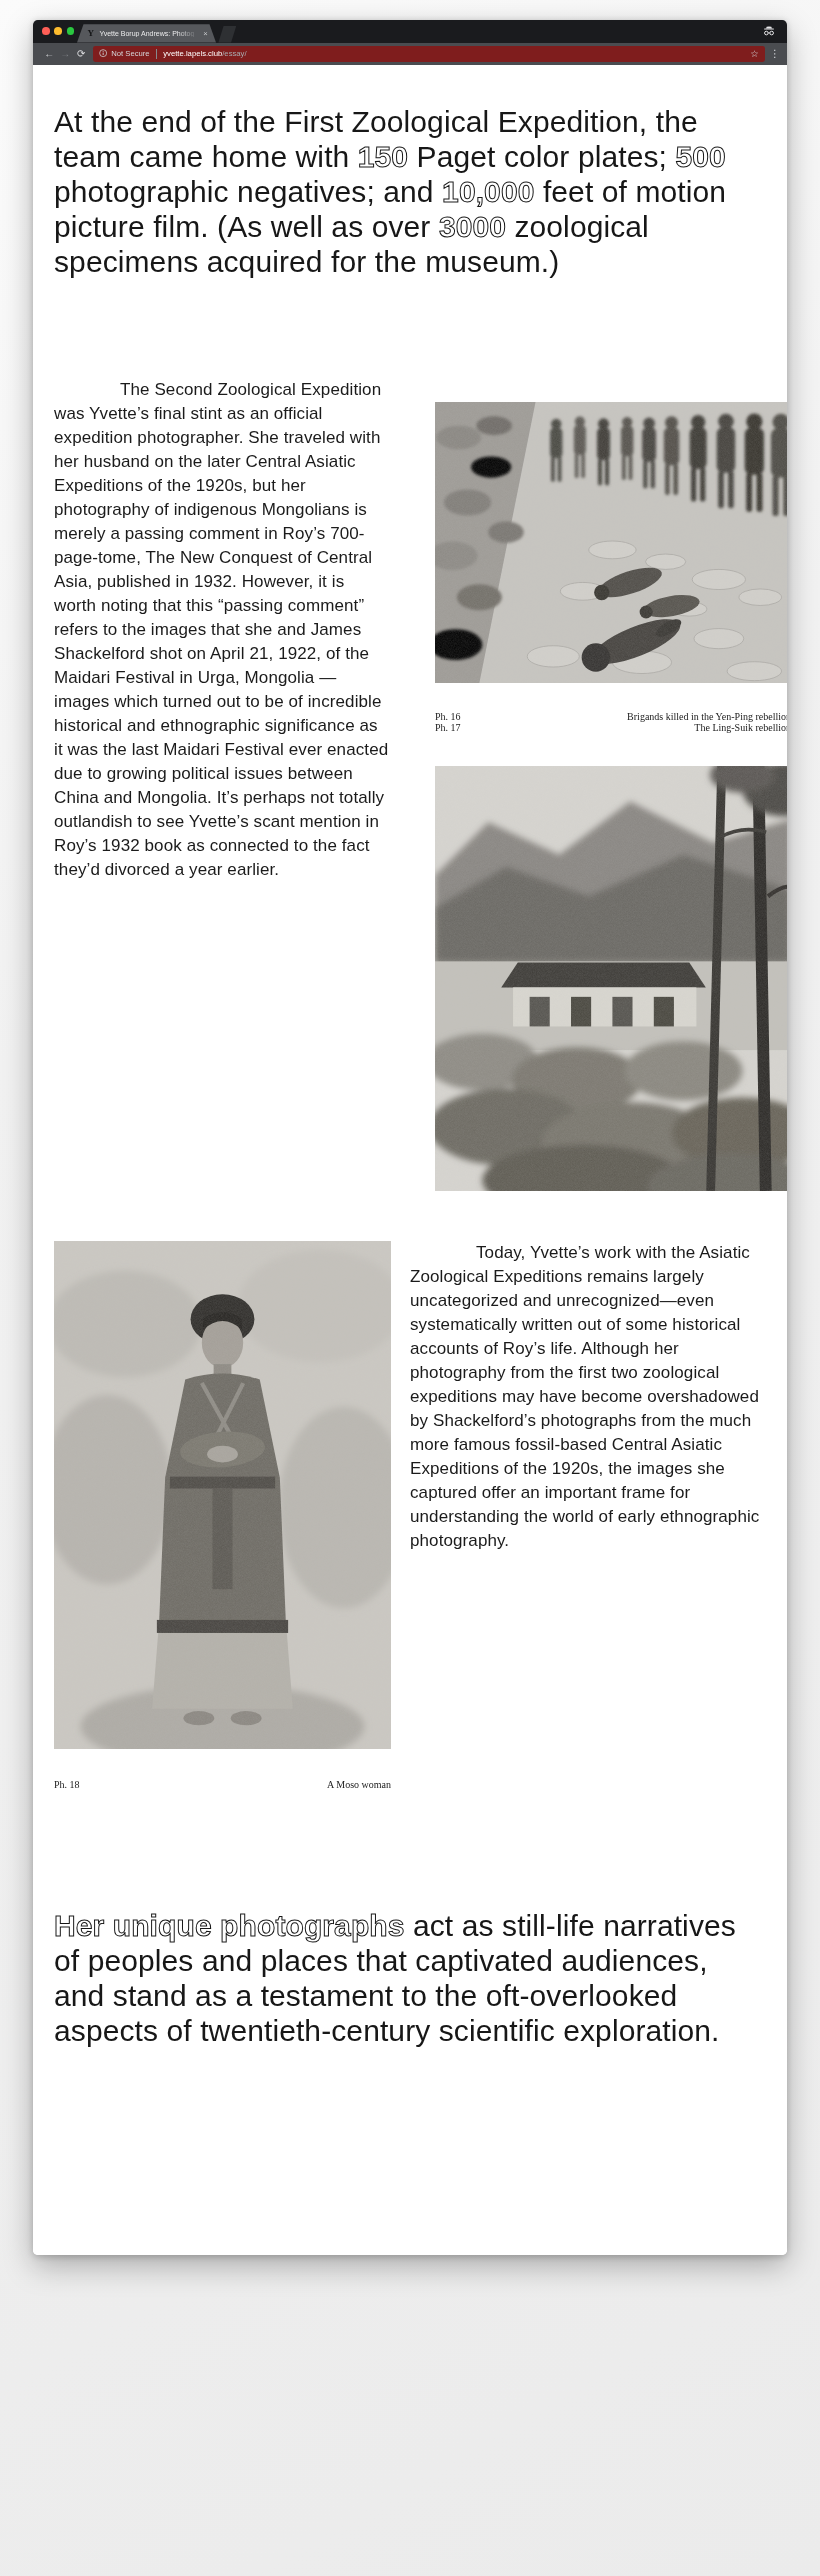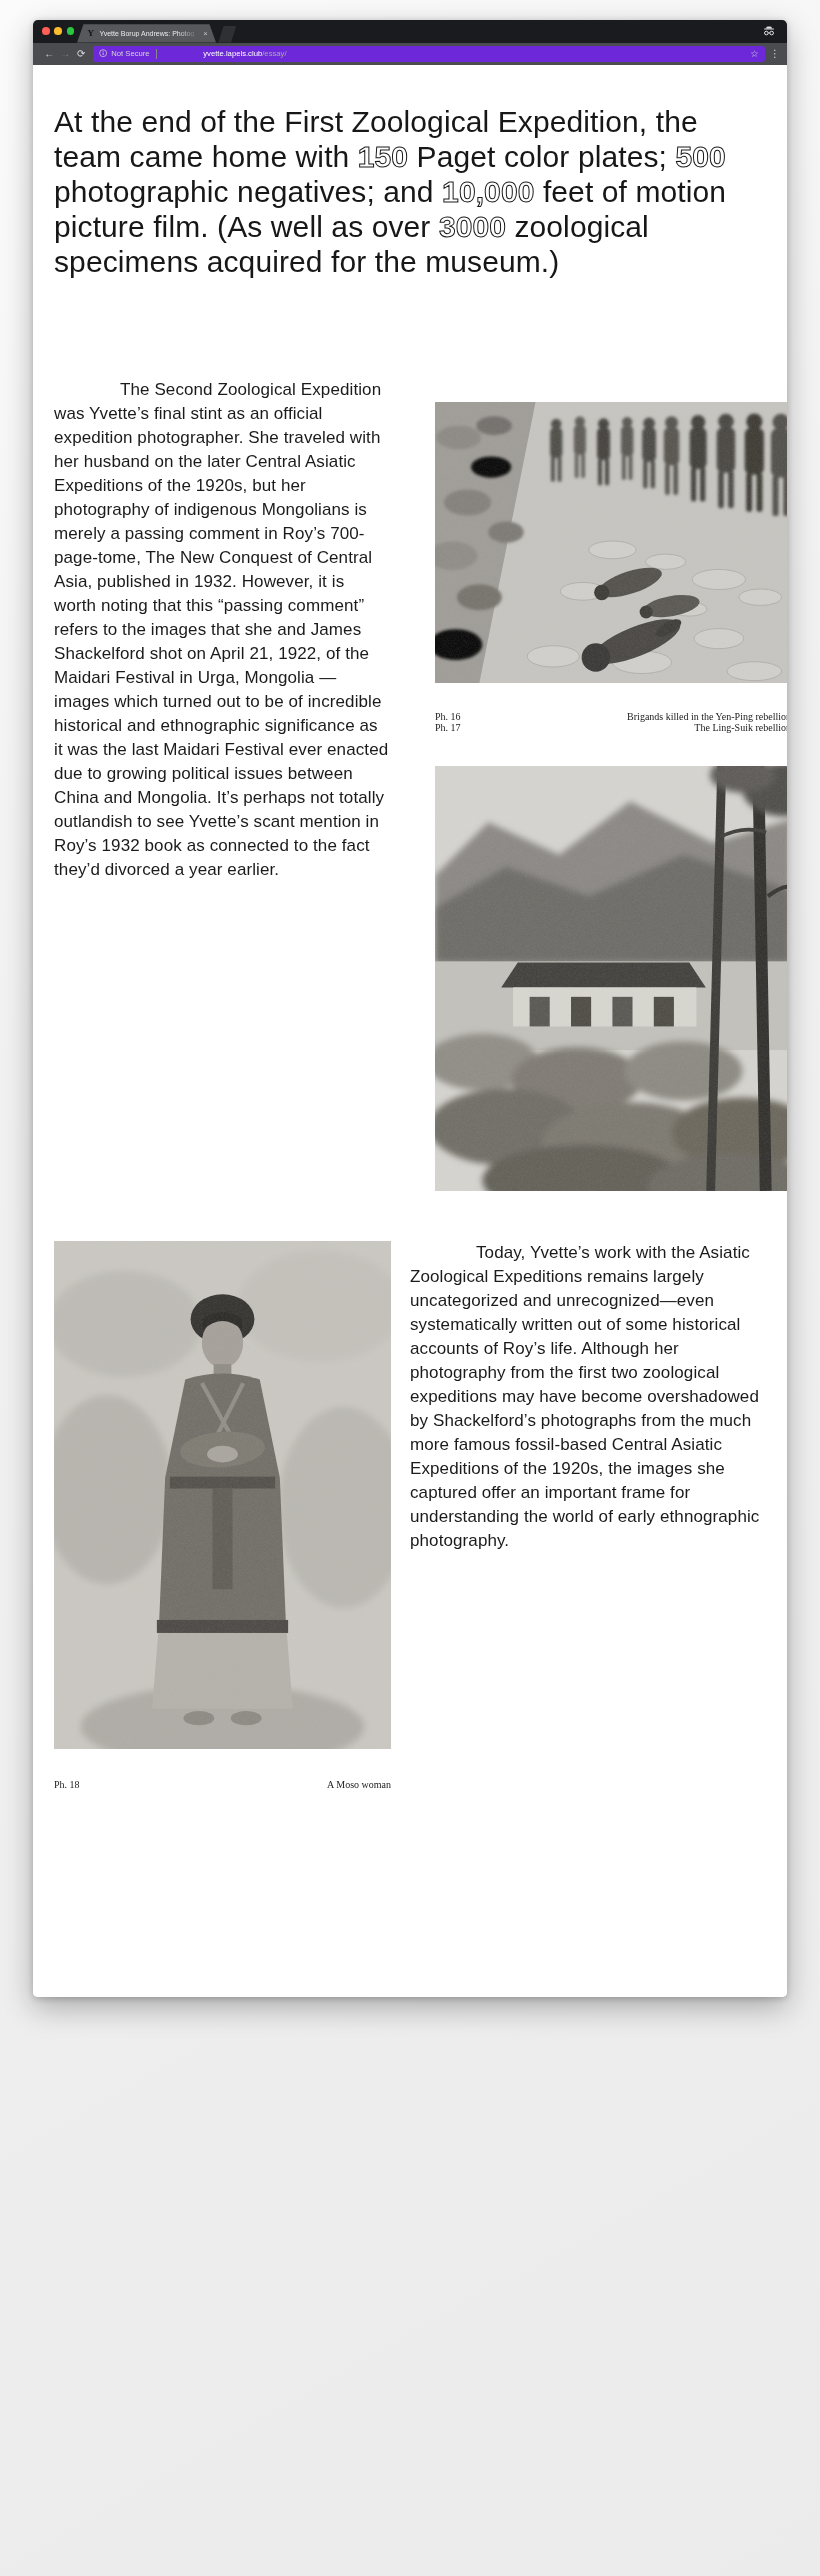--- a/index.html
+++ b/index.html
@@ -43,28 +43,28 @@
     clip-path: polygon(5.3px 0, 100% 0, calc(100% - 5.3px) 100%, 0 100%);
   }
   .incognito { margin-left:auto; margin-right:10.6px; align-self:center; display:flex; }
   
   .toolbar {
     height:22px; background:#4a4c50; display:flex; align-items:center; padding:0 7px 0 8.3px;
   }
   .navbtn { color:#dcdde0; font-size:10px; width:16px; text-align:center; line-height:1; cursor:default; }
   .navbtn.disabled { color:#7c7f83; }
   .urlbar {
-    flex:1; height:16px; background:#6d28d9; border-radius:2.4px;
+    flex:1; height:16px; background:#7f1d1d; border-radius:2.4px;
     display:flex; align-items:center; padding:0 6px; margin:0 4.7px 0 3.5px;
     font-size:7.7px; color:#d4d6d9;
   }
   .urltext { white-space:nowrap; }
   .not-secure { margin:0 6.5px 0 4.1px; color:#d4d6d9; }
   .sep { width:0.6px; height:10px; background:#86888c; margin-right:6.5px; }
-  .host { color:#ffffff;margin-left:40px; } .path { color:#a8abaf; }
+  .host { color:#ffffff; } .path { color:#a8abaf; }
   .star { margin-left:auto; color:#d0d2d5; font-size:9.5px; line-height:1; }
   .menu-dots { color:#dcdde0; font-size:10px; width:10.6px; text-align:center; letter-spacing:0; }
   
   .content { background:#ffffff; padding:39px 21px 207px 21px; }
   .big-heading {
     font-size:30px; line-height:35px; font-weight:500; color:#171717;
     max-width:686px; letter-spacing:0.1px;
   }
   .big-heading .outline, .outline {
     color:#ffffff;
@@ -319,17 +319,18 @@
             <span>Ph. 18</span>
             <span>A Moso woman</span>
           </figcaption>
 
         </div>
         <div class="col-right">
           <p class="body-text indent">Today, Yvette’s work with the Asiatic Zoological Expeditions remains largely uncategorized and unrecognized—even systematically written out of some historical accounts of Roy’s life. Although her photography from the first two zoological expeditions may have become overshadowed by Shackelford’s photographs from the much more famous fossil-based Central Asiatic Expeditions of the 1920s, the images she captured offer an important frame for understanding the world of early ethnographic photography.</p>
         </div>
       </div>
 
+      <p class="big-heading outro"><span class="outline">Her unique photographs</span><span class="solid"> act as still-life narratives of peoples and places that captivated audiences, and stand as a testament to the oft-overlooked aspects of twentieth-century scientific exploration.</span></p>
 
     </div>
   </div>
 </div>
 
 
 </body></html>

